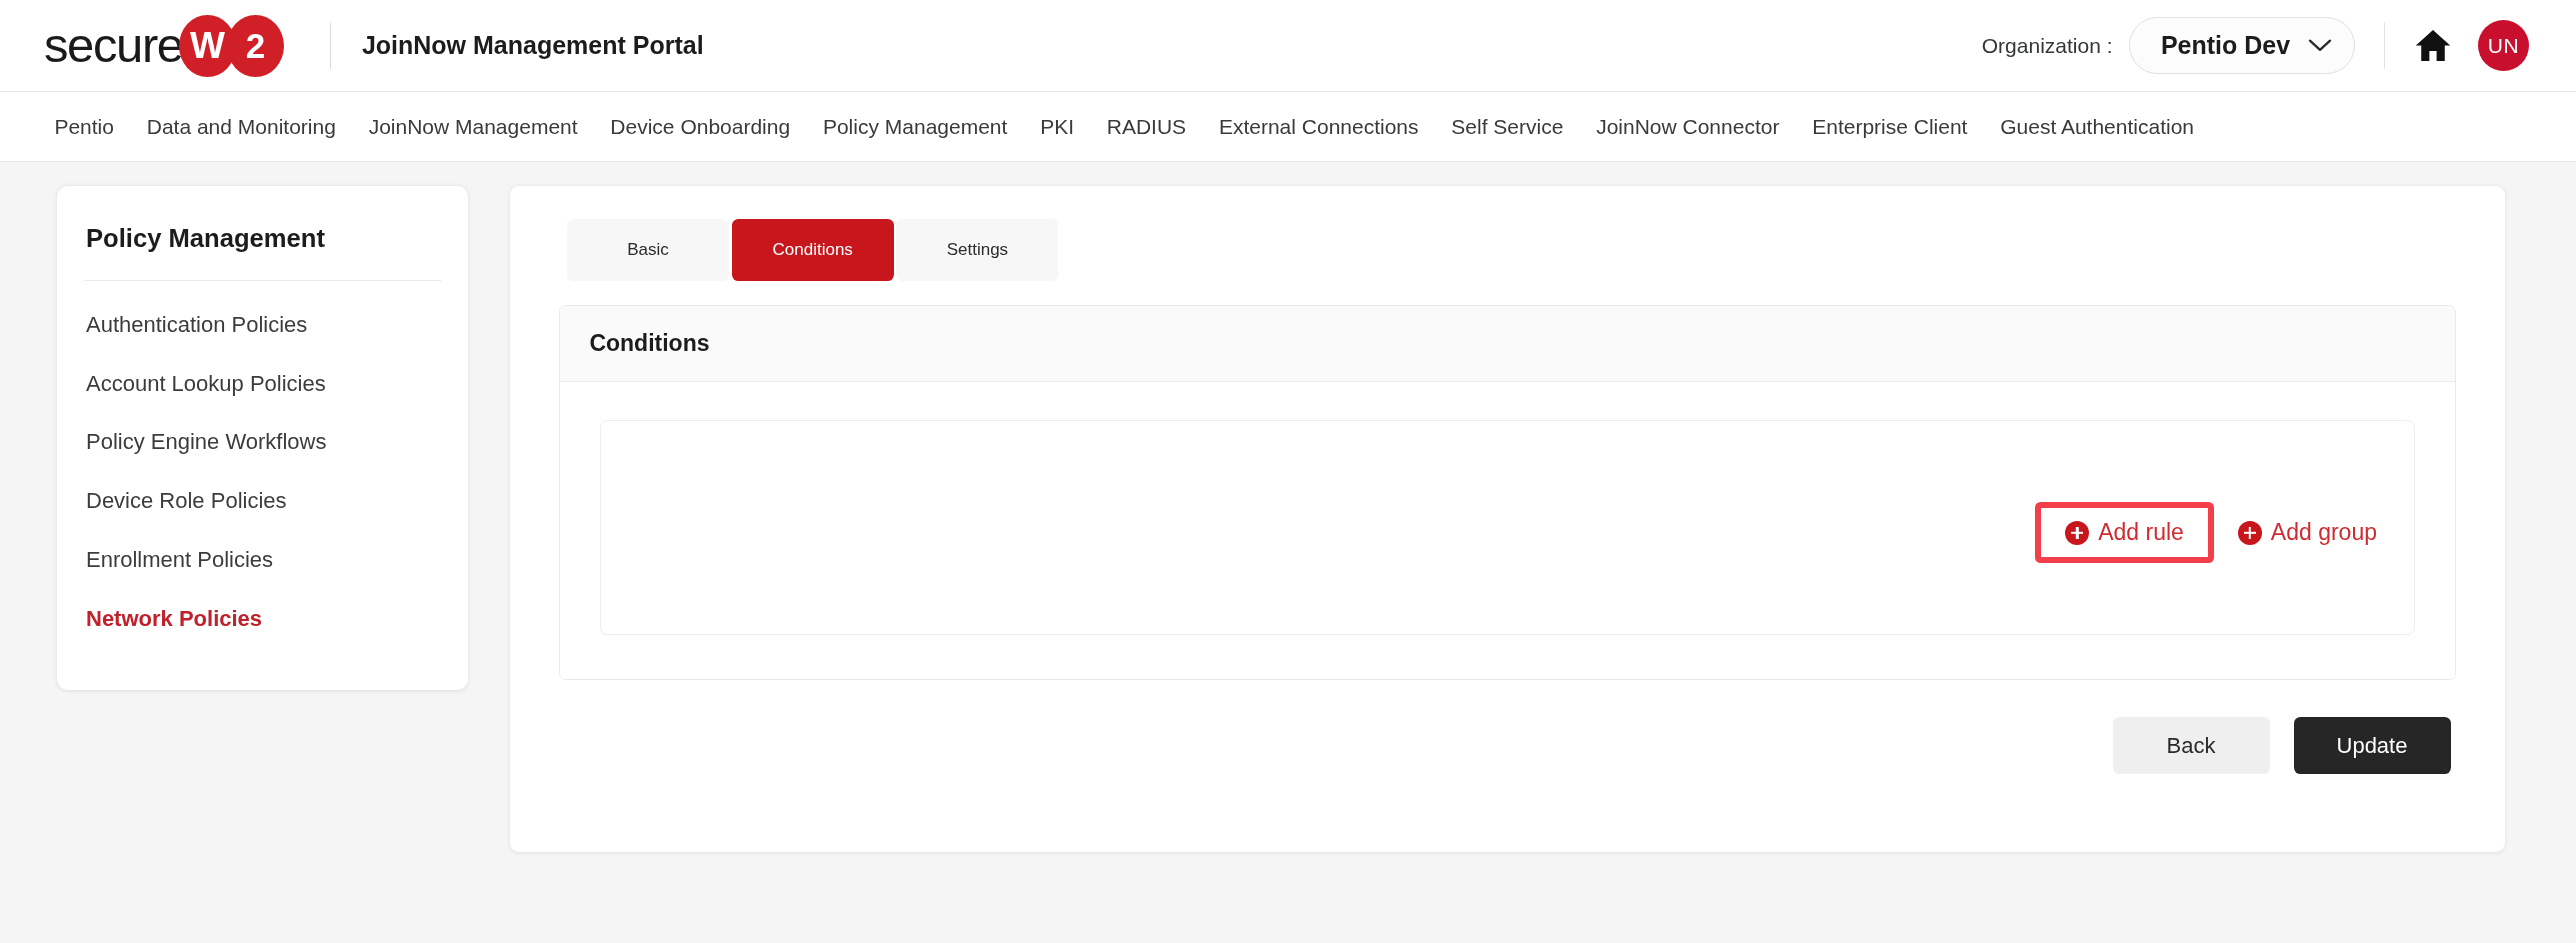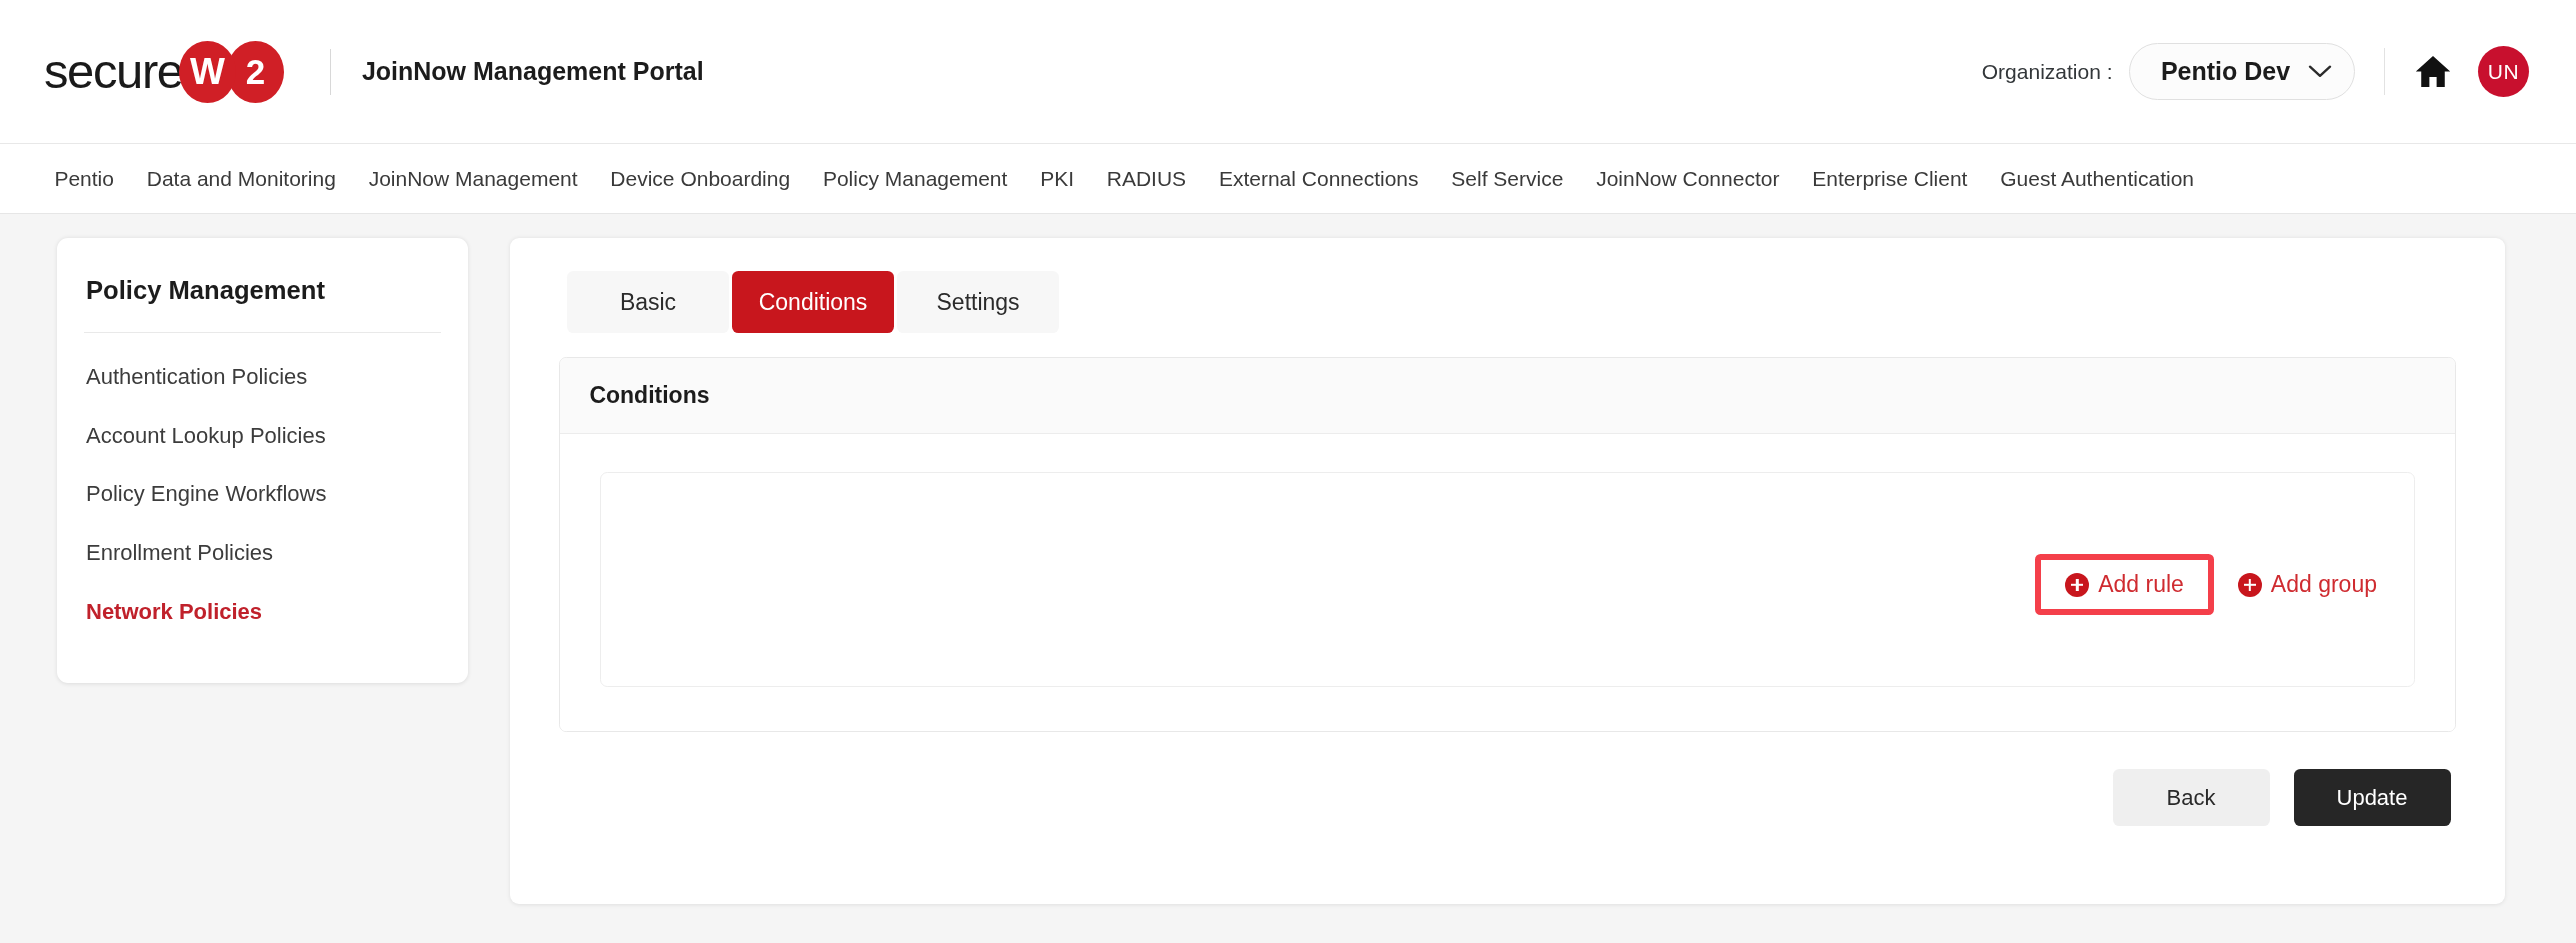--- a/index.html
+++ b/index.html
@@ -7,21 +7,21 @@
     width: 2576px;
     height: 944px;
     background: #f5f5f5;
     font-family: "Liberation Sans", sans-serif;
     overflow: hidden;
   }
 
   
   .topbar {
     position: relative;
-    height: 144px;
+    height: 92px;
     background: #ffffff;
     display: flex;
     align-items: center;
     padding: 0 47px 0 44px;
     border-bottom: 0.9px solid #e8e8e8;
   }
   .brand {
     display: flex;
     align-items: center;
     gap: 0px;
@@ -202,21 +202,21 @@
     display: flex;
     gap: 2.7px;
     padding-left: 24px;
   }
   .tab {
     height: 62px;
     min-width: 162px;
     display: flex;
     align-items: center;
     justify-content: center;
-    font-size: 23px;
+    font-size: 17px;
     color: #2b2b2b;
     background: #f7f7f7;
     border-radius: 6.4px;
     padding: 0 27px;
   }
   .tab.active {
     background: #c8161d;
     color: #ffffff;
   }
 
@@ -394,20 +394,21 @@
 
 <div class="page">
 
   <div class="sidebar-card">
     <div class="sidebar-title">Policy Management</div>
     <div class="sidebar-divider"></div>
     <div class="sidebar-list">
       <div class="sidebar-item">Authentication Policies</div>
       <div class="sidebar-item">Account Lookup Policies</div>
       <div class="sidebar-item">Policy Engine Workflows</div>
+      <div class="sidebar-item">Device Role Policies</div>
       <div class="sidebar-item">Enrollment Policies</div>
       <div class="sidebar-item active">Network Policies</div>
     </div>
   </div>
 
   <div class="main-panel">
 
     <div class="tabs">
       <div class="tab">Basic</div>
       <div class="tab active">Conditions</div>

